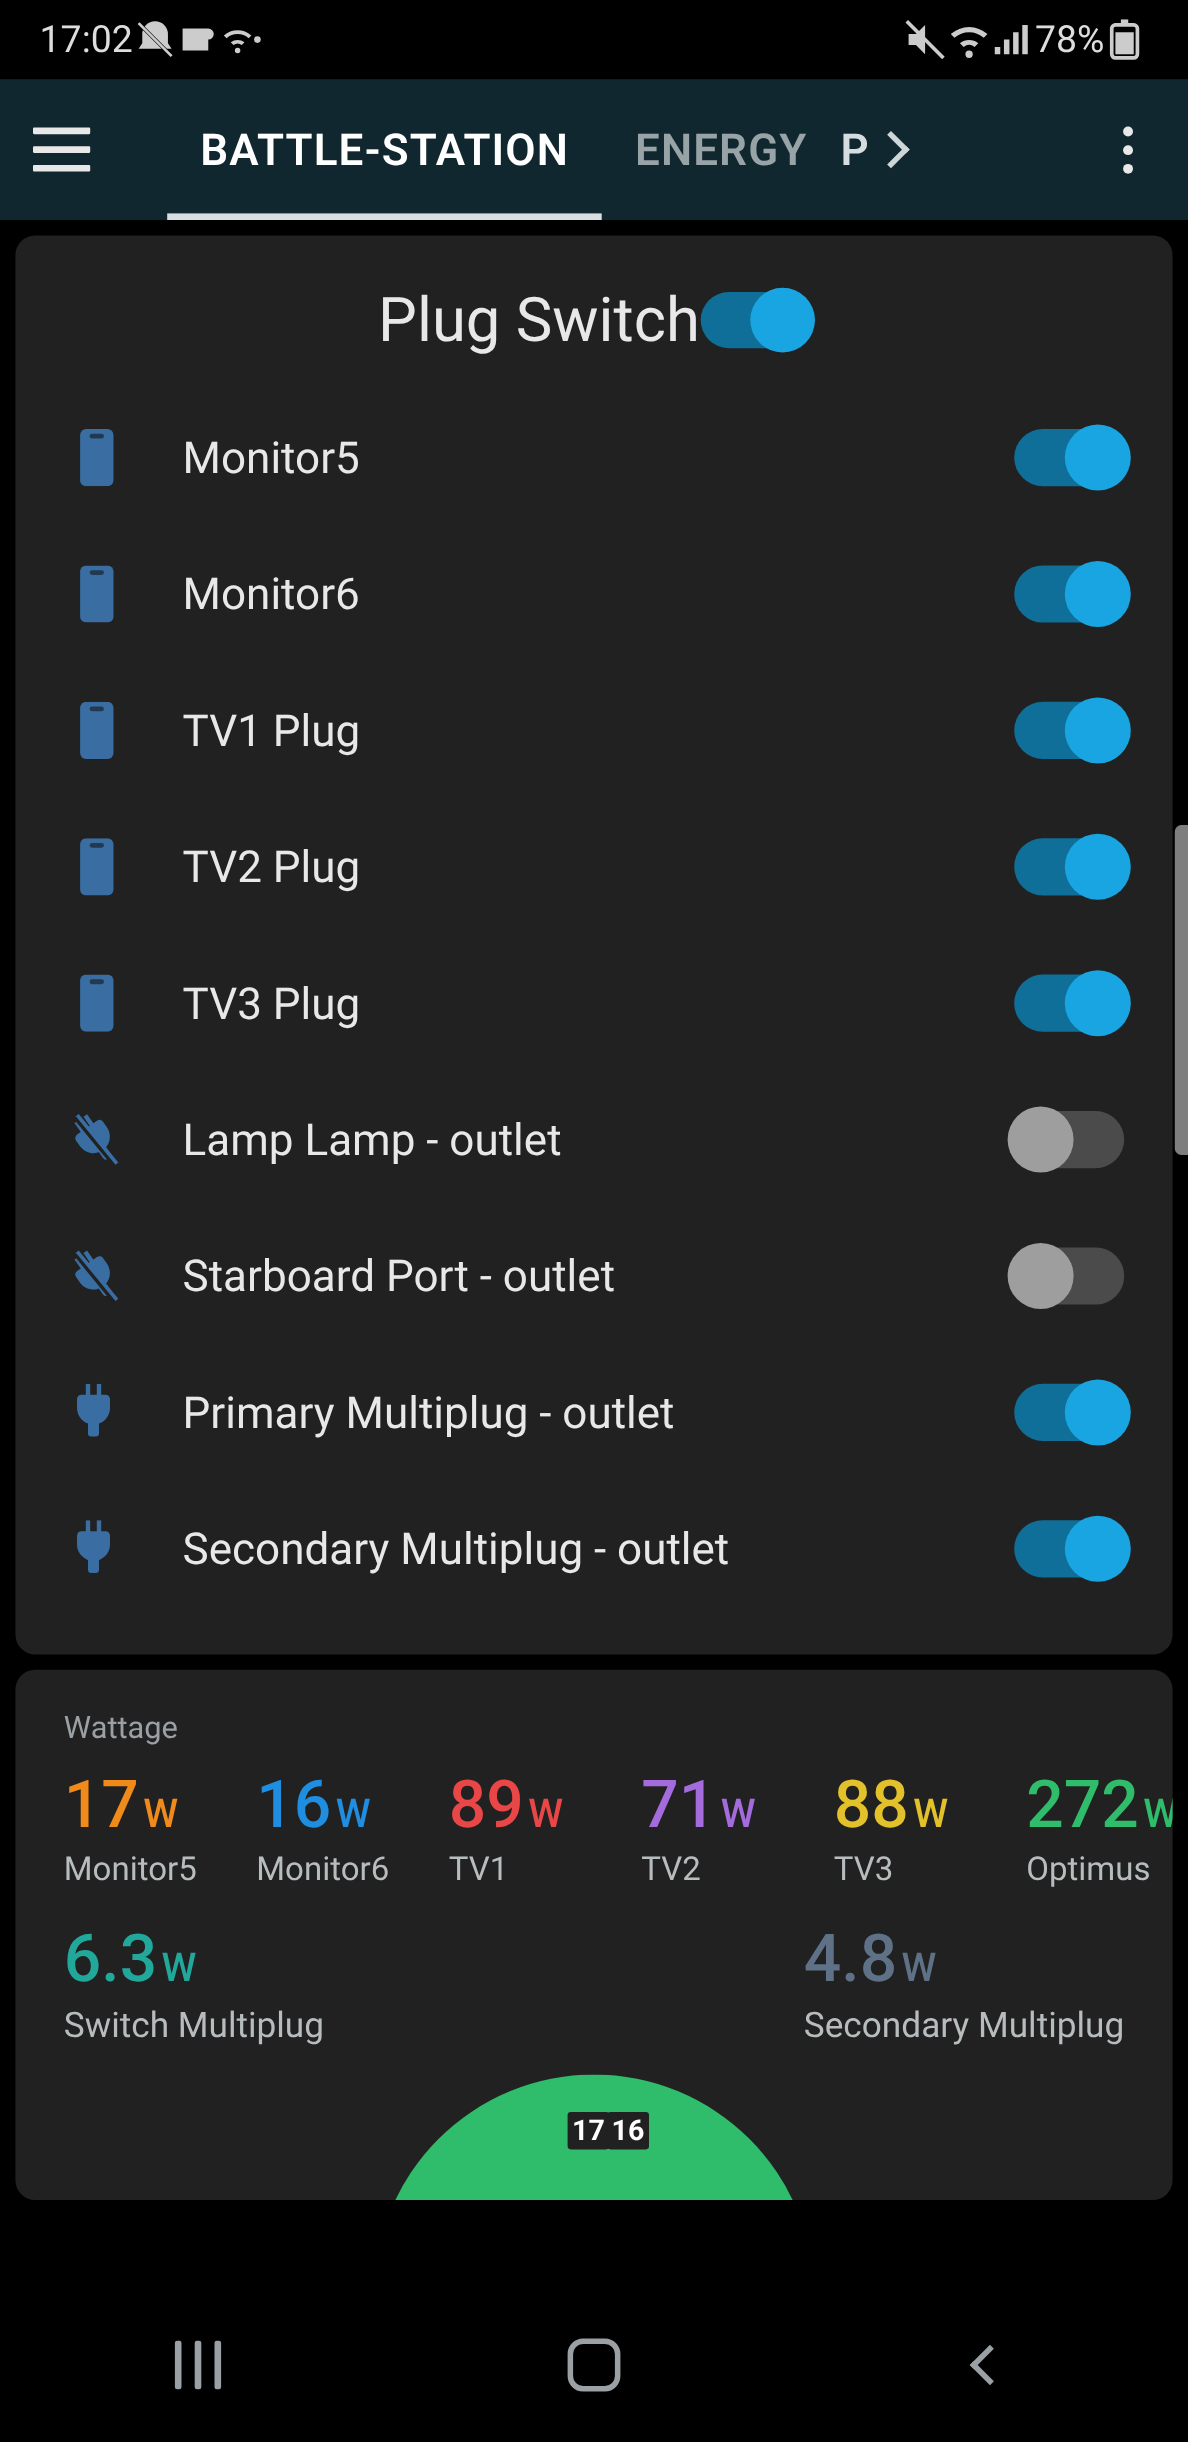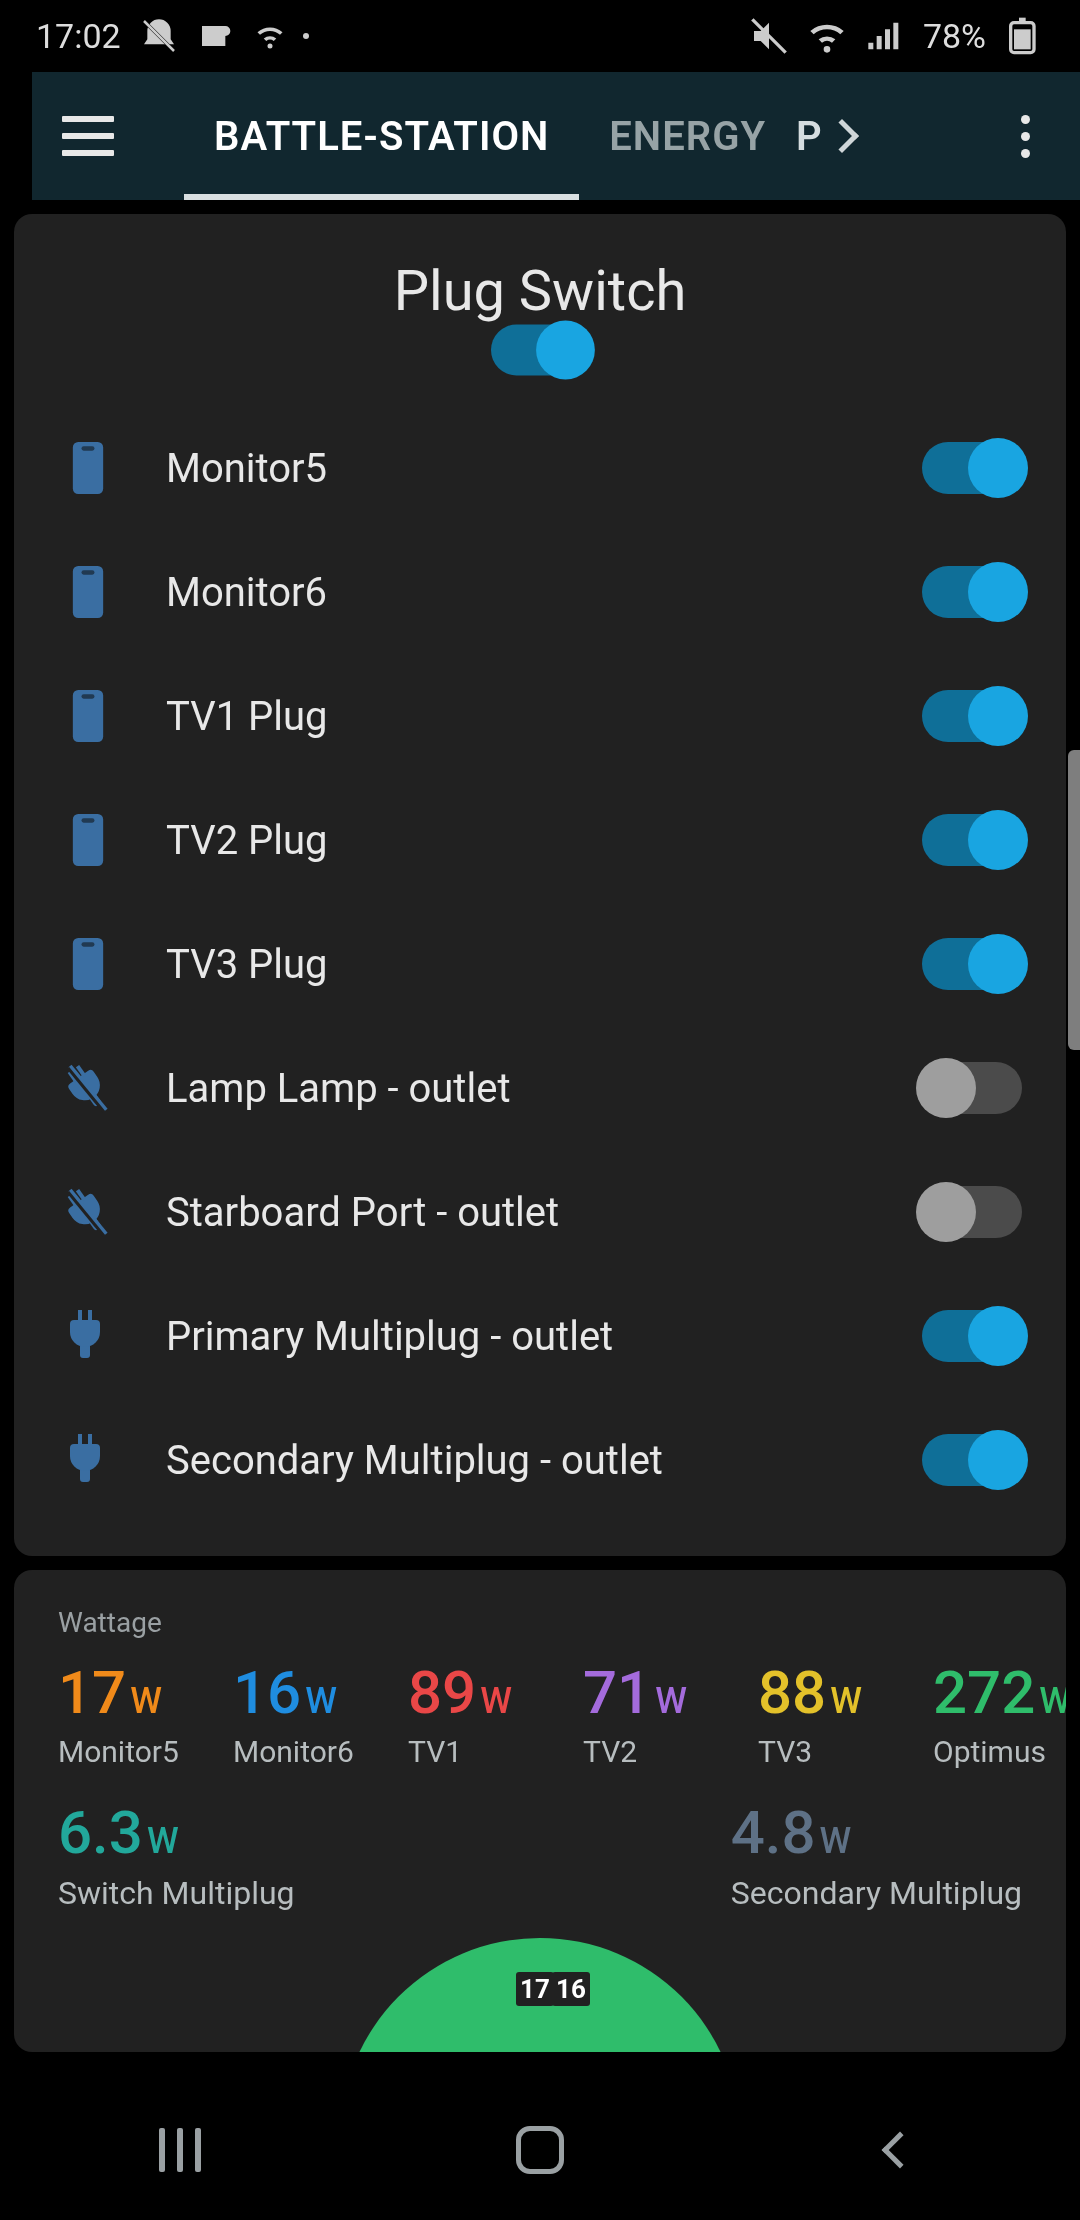--- a/index.html
+++ b/index.html
@@ -1,39 +1,39 @@
 <!DOCTYPE html>
 <html><head>
 <meta charset="utf-8">
 <style>
   * { margin: 0; padding: 0; box-sizing: border-box; }
   html, body { width: 1080px; height: 2220px; background: #000; font-family: -apple-system, Roboto, "Segoe UI", sans-serif; color: #e8e8e8; overflow: hidden; }
 
   
   .statusbar { height: 72px; background: #000; display: flex; align-items: center; justify-content: space-between; padding: 0 36px; font-size: 34px; color: #ddd; }
-  .statusbar-left, .statusbar-right { display: flex; align-items: center; gap: 18px; }
+  .statusbar-left, .statusbar-right { display: flex; align-items: center; }
   .sb-icon { display: inline-flex; align-items: center; justify-content: center; width: 40px; height: 40px; }
   .sb-icon svg { width: 100%; height: 100%; }
 
   
-  .header { height: 128px; background: #11272f; display: flex; align-items: center; padding: 0 30px; margin-left: 32px; }
+  .header { height: 128px; background: #11272f; display: flex; align-items: center; padding: 0 30px; }
   .hamburger { width: 52px; height: 40px; display: flex; flex-direction: column; justify-content: space-between; }
   .hamburger div { height: 6px; background: #e8e8e8; border-radius: 1px; }
   .tabs { flex: 1; display: flex; align-items: center; height: 100%; margin-left: 70px; }
   .tab { height: 100%; display: flex; align-items: center; font-size: 40px; font-weight: 600; letter-spacing: 1px; color: #97a3a6; padding: 0 30px; position: relative; }
   .tab.active { color: #fff; }
   .tab.active::after { content: ""; position: absolute; bottom: 0; left: 0; right: 0; height: 6px; background: #d9dfe1; }
   .tab-more { display: flex; align-items: center; color: #d5dde0; font-size: 40px; font-weight: 600; gap: 8px; }
   .chevron-right { width: 24px; height: 24px; border-top: 5px solid #cfd6d8; border-right: 5px solid #cfd6d8; transform: rotate(45deg); }
   .kebab { width: 50px; height: 50px; display: flex; flex-direction: column; align-items: center; justify-content: center; gap: 8px; margin-left: 30px; }
   .kebab div { width: 9px; height: 9px; background: #e8e8e8; border-radius: 50%; }
 
   
   .card { margin: 14px 14px 14px 14px; background: #212121; border-radius: 18px; padding: 44px 44px 34px 44px; }
-  .card-title-row { display: flex; align-items: center; justify-content: center; margin-bottom: 30px; flex-direction: column; }
+  .card-title-row { display: flex; align-items: center; justify-content: center; margin-bottom: 30px; }
   .card-title { font-size: 56px; color: #e8e8e8; }
 
   
   .row { display: flex; align-items: center; height: 124px; }
   .row .icon { width: 60px; display: flex; justify-content: center; }
   .row .label { flex: 1; font-size: 40px; color: #e8e8e8; margin-left: 48px; }
   .device-svg { width: 36px; height: 52px; }
   .plug-svg   { width: 44px; height: 52px; }
 
   

